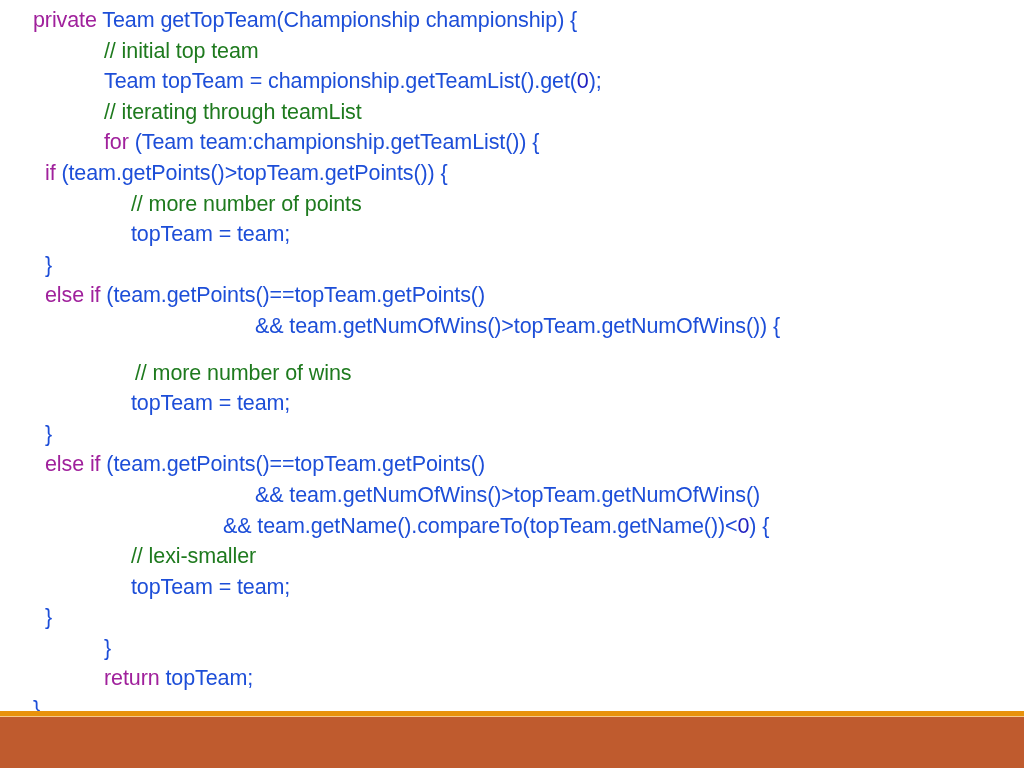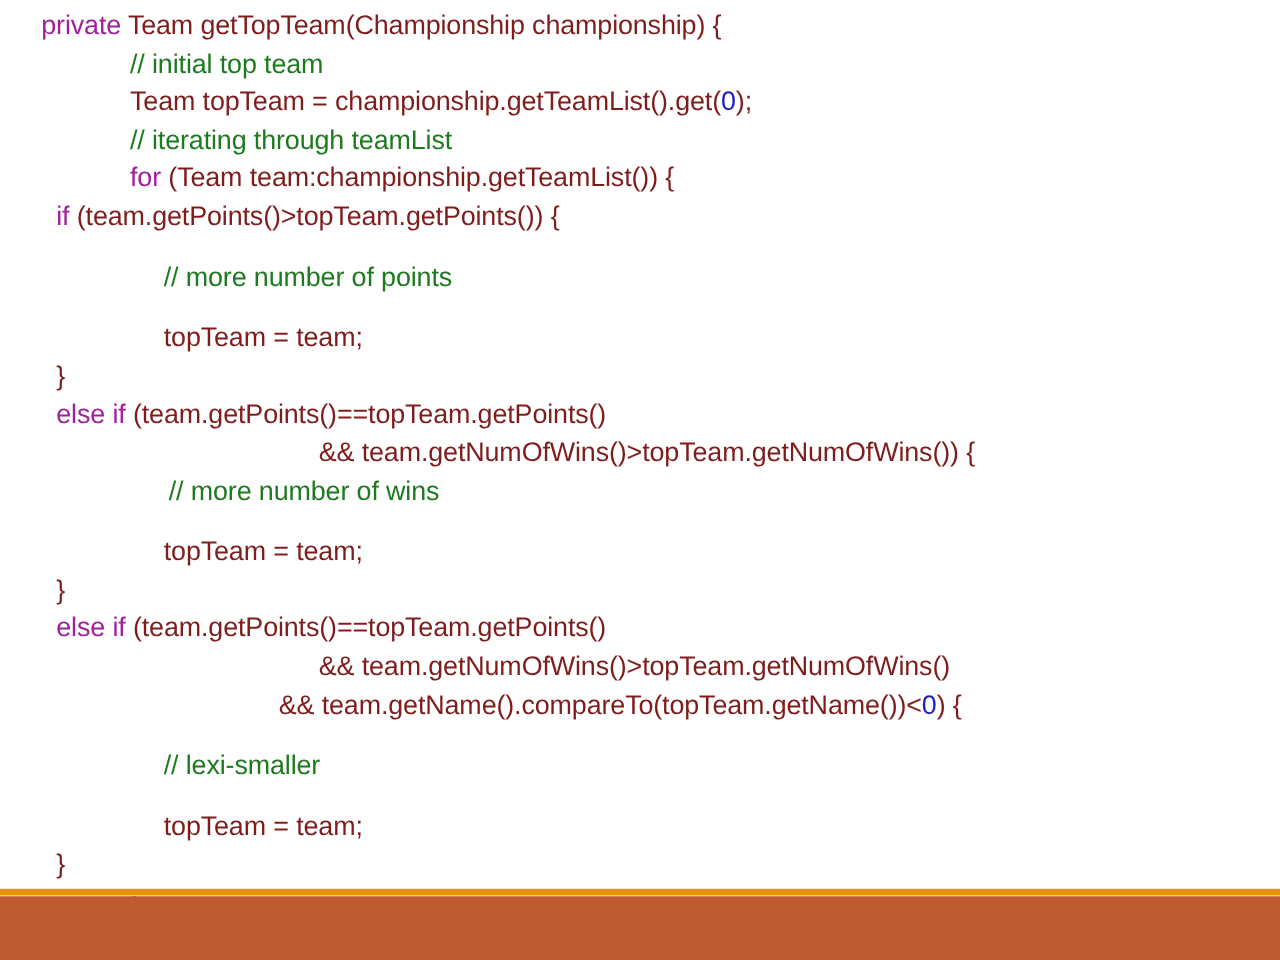--- a/index.html
+++ b/index.html
@@ -41,30 +41,30 @@
   .code-line {
     height: 30.6px;
     white-space: pre;
     display: block;
   }
 
   
   .ind-0 { padding-left: 33px; }
   .ind-1 { padding-left: 104px; }
   .ind-2 { padding-left: 45px; }
-  .ind-3 { padding-left: 131px; margin-top: 18px; }
-  .ind-3b { padding-left: 135px; }
+  .ind-3 { padding-left: 131px; }
+  .ind-3b { padding-left: 135px; margin-top: 16px; }
   .ind-cont-a { padding-left: 255px; }
   .ind-cont-b { padding-left: 223px; }
 
   
   .kw   { color: #A0219C; text-align: center; }
   .cmt  { color: #1E7A1E; }
   .num  { color: #2020C0; }
-  .plain{ color: #7f1d1d; }
+  .plain{ color: #1d4ed8; }
 
   
   #footer-stripe {
     position: absolute;
     left: 0;
     top: 711px;
     width: 1024px;
     height: 5px;
     background: #E8920C;
   }

